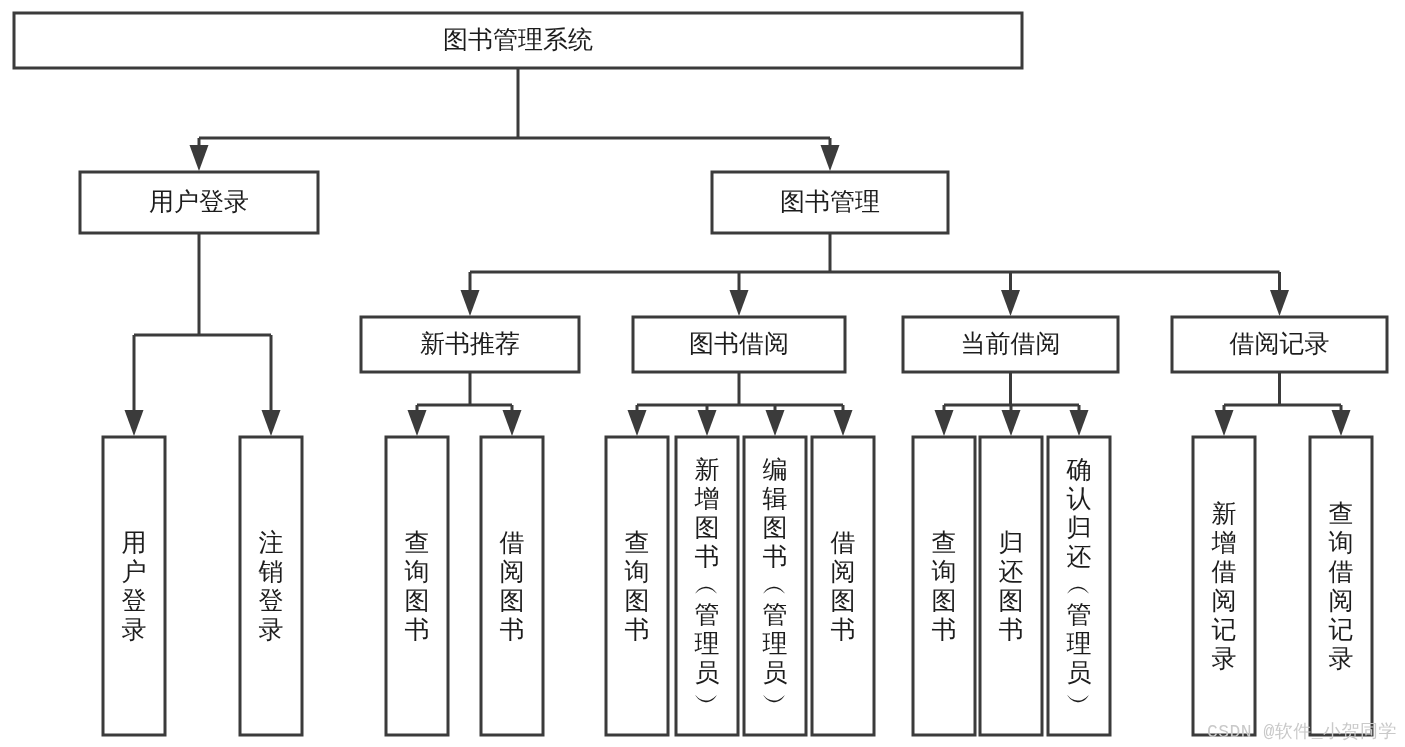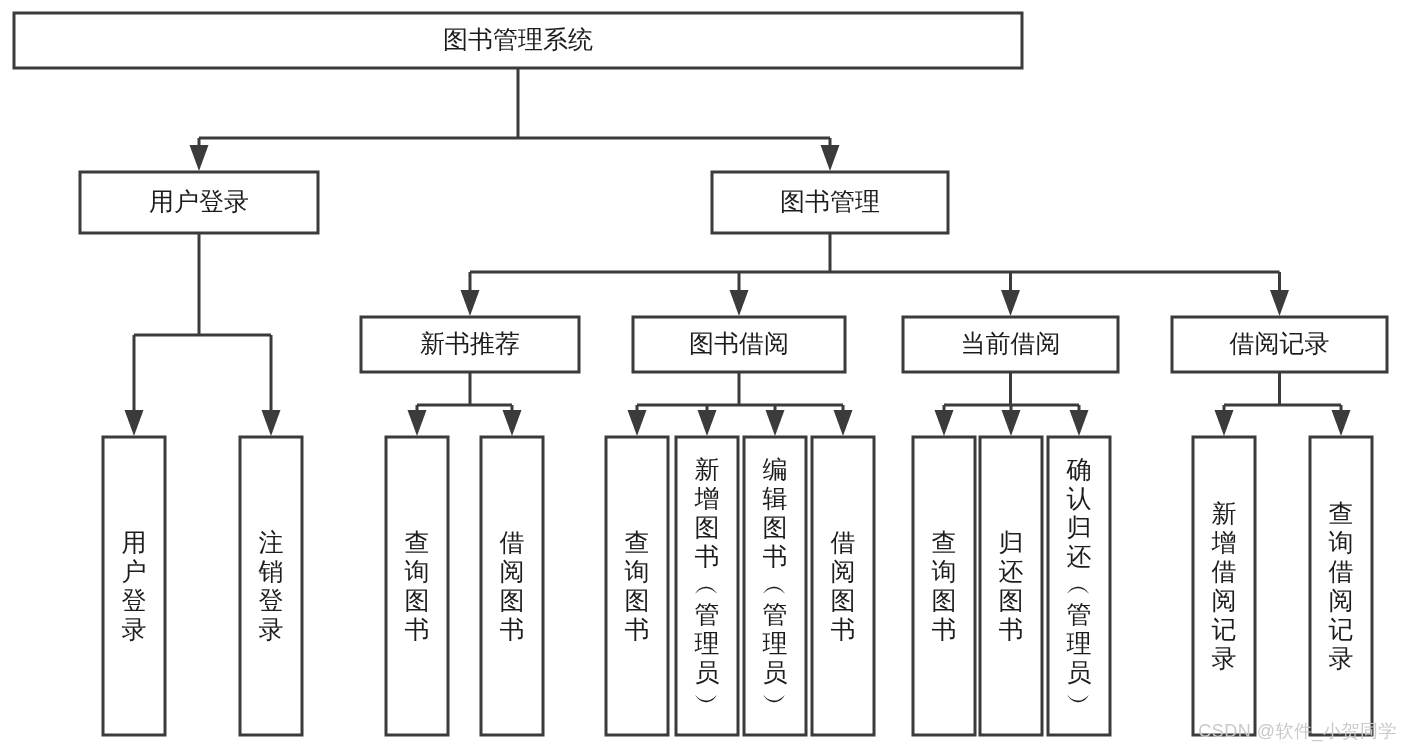--- a/index.html
+++ b/index.html
@@ -53,21 +53,21 @@
   .node-label-v {
     font-family: "Liberation Sans", "DejaVu Sans", sans-serif;
     font-size: 25px;
     fill: #1c1c1c;
     text-anchor: middle;
   }
   .watermark {
     position: absolute;
     right: 8px;
     bottom: 4px;
-    font-family: Liberation Sans, sans-serif;
+    font-family: Liberation Mono, monospace;
     font-size: 18px;
     color: #c9c9c9;
     white-space: nowrap;
     letter-spacing: 0.5px;
     user-select: none;
   }
 </style>
 </head>
 <body>
 

